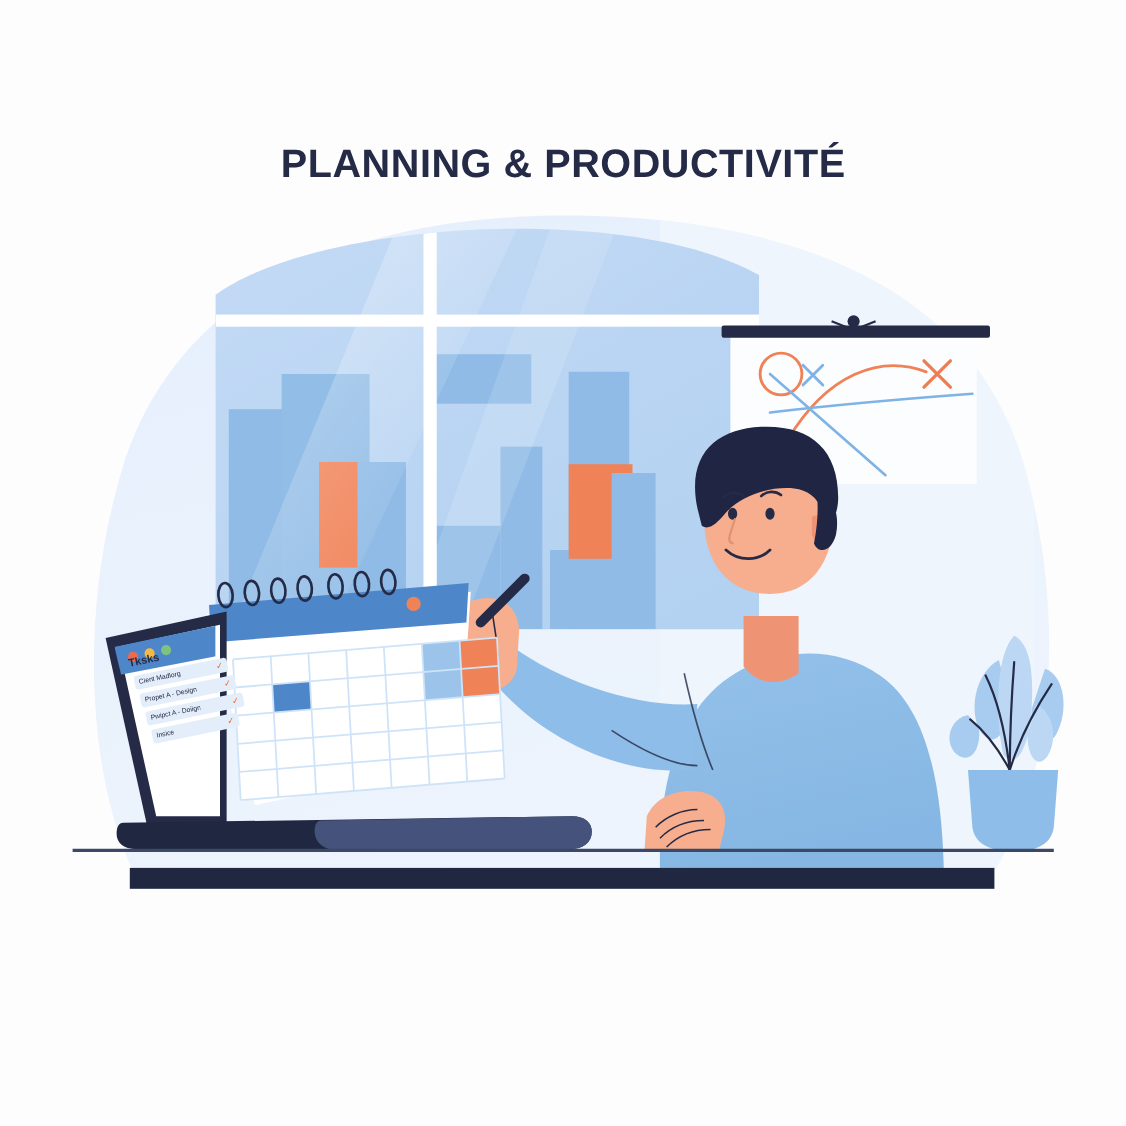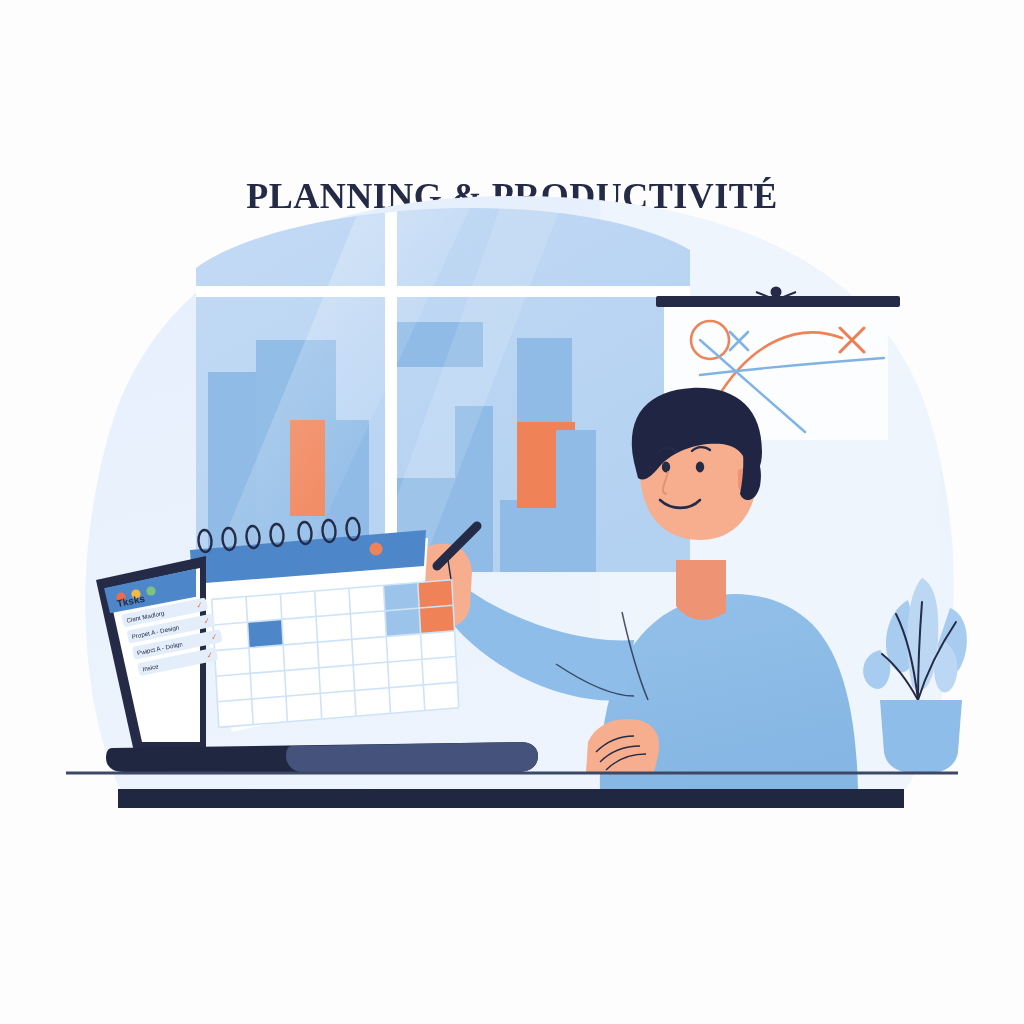--- a/index.html
+++ b/index.html
@@ -6,27 +6,26 @@
   html,body{margin:0;padding:0;background:#ffffff;}
   body{
     width:1024px;height:1024px;overflow:hidden;
     font-family:"Liberation Sans","DejaVu Sans",sans-serif;
     background:#fdfdfe;
   }
   #stage{position:relative;width:1024px;height:1024px;}
   #title{
     position:absolute;left:0;top:128px;width:1024px;
     text-align:center;
-    font-family:Liberation Serif, serif;
+    font-family:Liberation Sans, sans-serif;
     font-weight:700;
     font-size:36px;
     letter-spacing:0.5px;
     color:#252b47;
     white-space:nowrap;
-    margin-top:47px;
   }
   #art{position:absolute;left:0;top:0;width:1024px;height:1024px;}
   .hit{position:absolute;}
 </style>
 </head>
 <body>
 
 <div id="stage">
 
   <div id="title">PLANNING &amp; PRODUCTIVITÉ</div>

